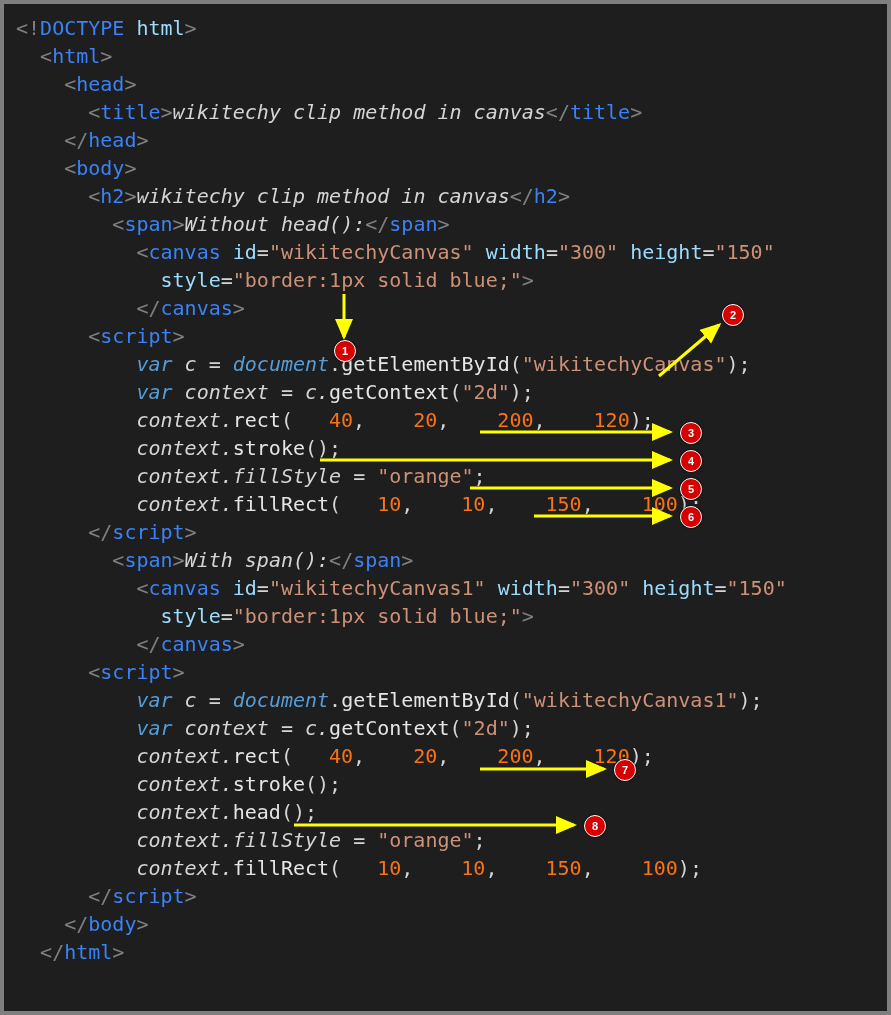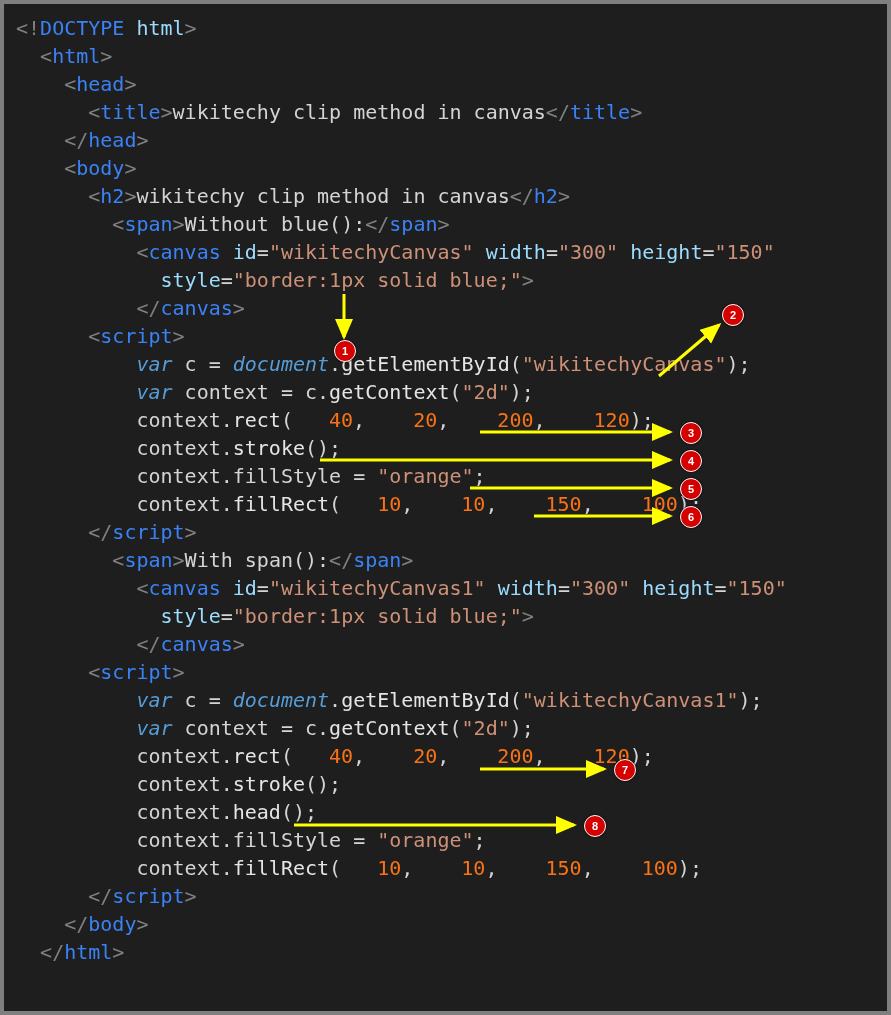--- a/index.html
+++ b/index.html
@@ -21,21 +21,21 @@
     color:#d4d4d4;
   }
   
   .p, .punc {color:#808080;}   
   .tag{color:#3b82f6;}         
   .attr{color:#9cdcfe;}        
   .str{color:#ce9178;}         
   .kw{color:#569cd6;font-style:italic;}  
   .fn{color:#e5e5e5;text-align:center;}          
   .num{color:#f97316;margin-left:36px;}         
-  .txt{color:#d4d4d4;}         
+  .txt{color:#d4d4d4;font-style:italic;}         
   .dot{color:#d4d4d4;}
 
   
   .badge{
     position:absolute;
     width:20px;height:20px;
     border-radius:50%;
     background:#d50000;
     border:1px solid #fff;
     box-shadow:0 0 2px #000;
@@ -55,21 +55,21 @@
 
 <div class="frame">
 
 <div class="code"><span class="p">&lt;!</span><span class="tag">DOCTYPE</span> <span class="attr">html</span><span class="p">&gt;</span>
   <span class="p">&lt;</span><span class="tag">html</span><span class="p">&gt;</span>
     <span class="p">&lt;</span><span class="tag">head</span><span class="p">&gt;</span>
       <span class="p">&lt;</span><span class="tag">title</span><span class="p">&gt;</span><span class="txt">wikitechy clip method in canvas</span><span class="p">&lt;/</span><span class="tag">title</span><span class="p">&gt;</span>
     <span class="p">&lt;/</span><span class="tag">head</span><span class="p">&gt;</span>
     <span class="p">&lt;</span><span class="tag">body</span><span class="p">&gt;</span>
       <span class="p">&lt;</span><span class="tag">h2</span><span class="p">&gt;</span><span class="txt">wikitechy clip method in canvas</span><span class="p">&lt;/</span><span class="tag">h2</span><span class="p">&gt;</span>
-        <span class="p">&lt;</span><span class="tag">span</span><span class="p">&gt;</span><span class="txt">Without blue():</span><span class="p">&lt;/</span><span class="tag">span</span><span class="p">&gt;</span>
+        <span class="p">&lt;</span><span class="tag">span</span><span class="p">&gt;</span><span class="txt">Without head():</span><span class="p">&lt;/</span><span class="tag">span</span><span class="p">&gt;</span>
           <span class="p">&lt;</span><span class="tag">canvas</span> <span class="attr">id</span>=<span class="str">"wikitechyCanvas"</span> <span class="attr">width</span>=<span class="str">"300"</span> <span class="attr">height</span>=<span class="str">"150"</span>
             <span class="attr">style</span>=<span class="str">"border:1px solid blue;"</span><span class="p">&gt;</span>
           <span class="p">&lt;/</span><span class="tag">canvas</span><span class="p">&gt;</span>
       <span class="p">&lt;</span><span class="tag">script</span><span class="p">&gt;</span>
           <span class="kw">var</span><span class="txt"> c = </span><span class="kw">document</span><span class="dot">.</span><span class="fn">getElementById</span>(<span class="str">"wikitechyCanvas"</span>);
           <span class="kw">var</span><span class="txt"> context = c.</span><span class="fn">getContext</span>(<span class="str">"2d"</span>);
           <span class="txt">context.</span><span class="fn">rect</span>(<span class="num">40</span>, <span class="num">20</span>, <span class="num">200</span>, <span class="num">120</span>);
           <span class="txt">context.</span><span class="fn">stroke</span>();
           <span class="txt">context.fillStyle = </span><span class="str">"orange"</span>;
           <span class="txt">context.</span><span class="fn">fillRect</span>(<span class="num">10</span>, <span class="num">10</span>, <span class="num">150</span>, <span class="num">100</span>);

